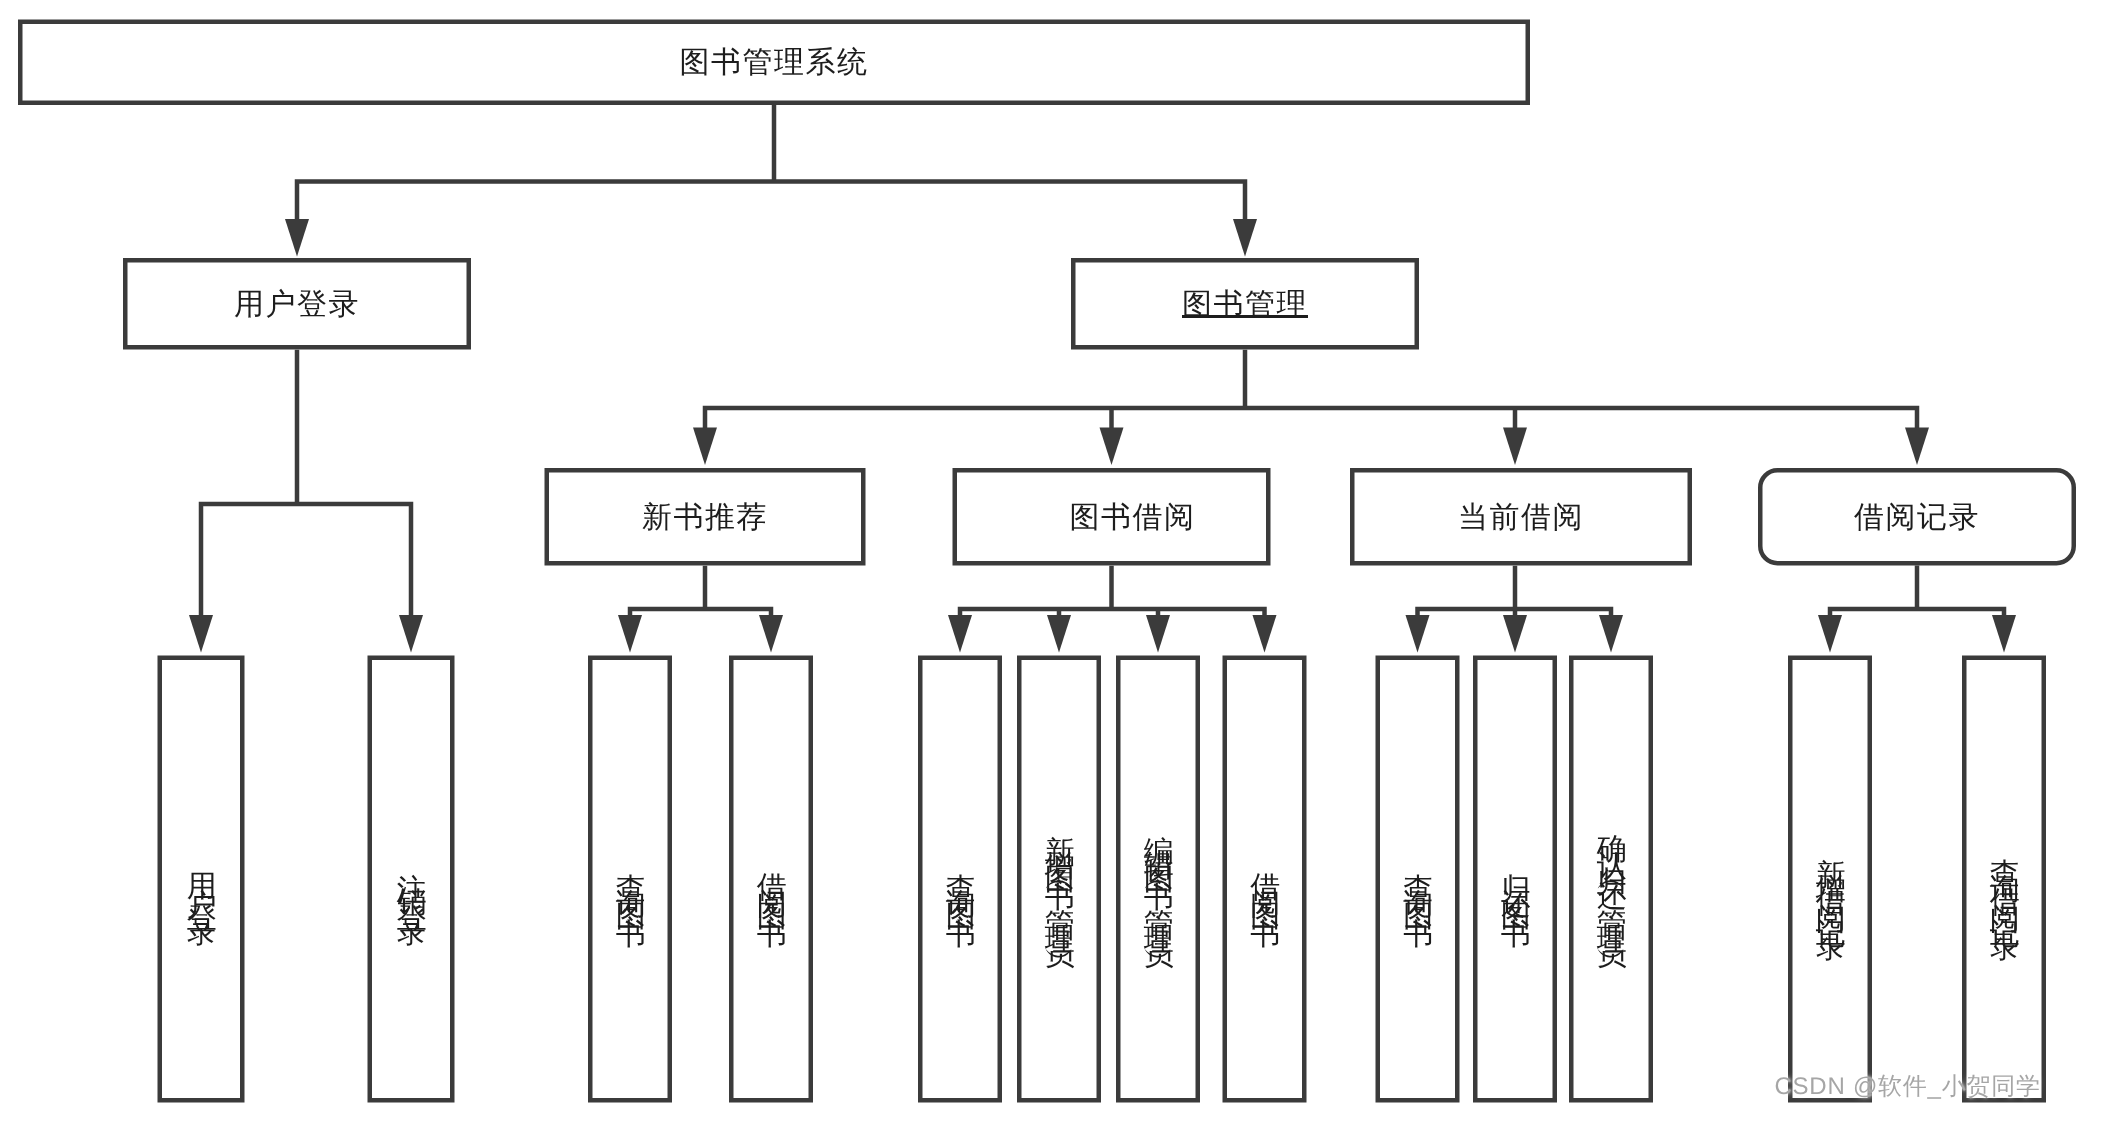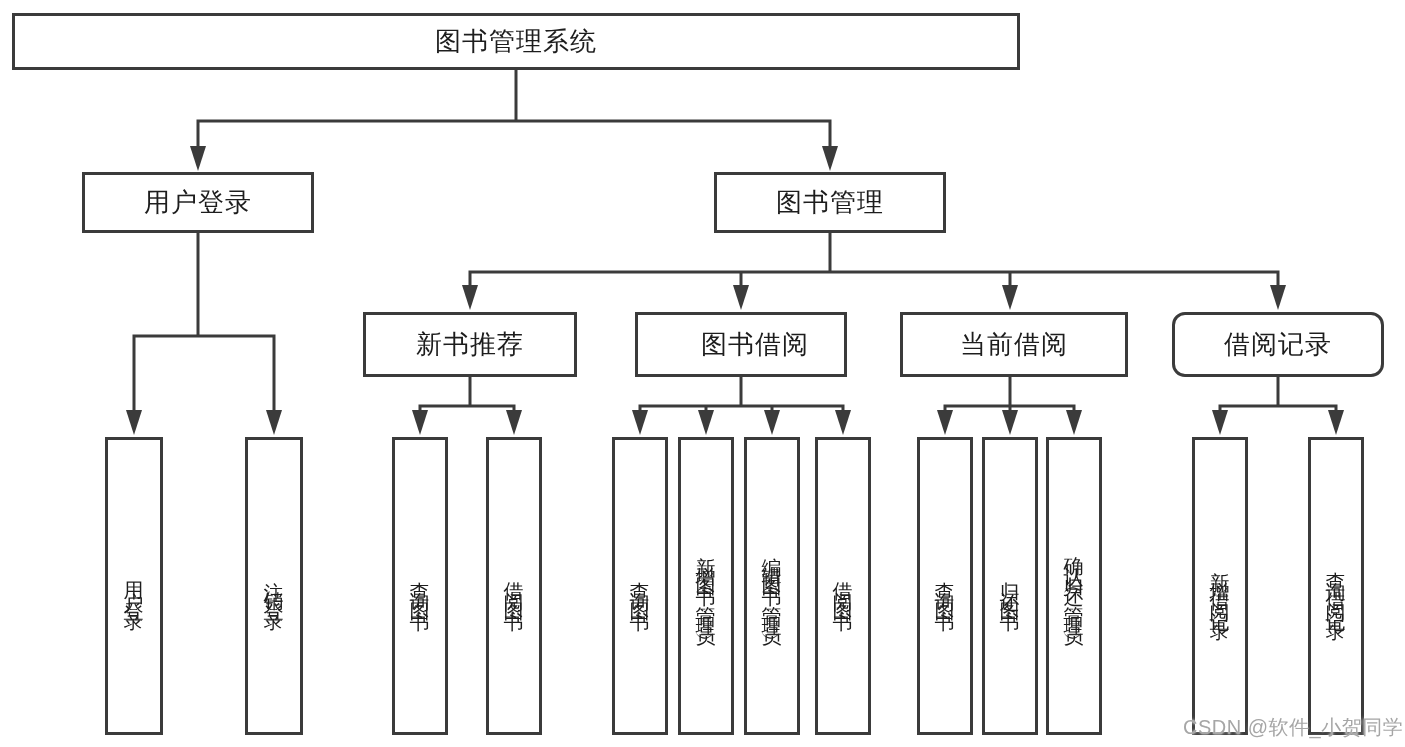--- a/index.html
+++ b/index.html
@@ -30,21 +30,21 @@
     pointer-events: none;
   }
   .node {
     position: absolute;
     box-sizing: border-box;
     border: 3px solid var(--line);
     background: #ffffff;
     display: flex;
     align-items: center;
     justify-content: center;
-    font-size: 26px;
+    font-size: 20px;
     color: var(--text);
     z-index: 1;
     letter-spacing: 1px;
     text-align: center;
   }
   .lvl1 { left: 12px; top: 13px; width: 1008px; height: 57px; }
   .lvl2 { top: 172px; height: 61px; }
   .lvl3 { top: 312px; height: 65px; text-align: right; }
   .leaf {
     top: 437px;
@@ -52,21 +52,21 @@
     writing-mode: vertical-rl;
     text-orientation: mixed;
     letter-spacing: 10px;
     line-height: 1;
     font-size: 20px;
   }
   #watermark {
     position: absolute;
     left: 1183px;
     top: 714px;
-    font-size: 20px;
+    font-size: 16px;
     color: var(--watermark);
     z-index: 3;
     white-space: nowrap;
     text-shadow: 0 0 2px rgba(255,255,255,0.95), 0 0 4px rgba(255,255,255,0.8);
     letter-spacing: 0.5px;
   }
 </style>
 </head>
 <body>
 
@@ -121,21 +121,21 @@
         <polygon points="1066,410 1082,410 1074,435"></polygon>
         <polygon points="1212,410 1228,410 1220,435"></polygon>
         <polygon points="1328,410 1344,410 1336,435"></polygon>
       </g>
     </svg>
   </div>
 
   <div class="node lvl1">图书管理系统</div>
 
   <div class="node lvl2" style="left:82px;width:232px;">用户登录</div>
-  <div class="node lvl2" style="left:714px;width:232px;">图书管理</div>
+  <div class="node lvl2" style="left:714px;width:232px;text-decoration:underline;">图书管理</div>
 
   <div class="node lvl3" style="left:363px;width:214px;">新书推荐</div>
   <div class="node lvl3" style="left:635px;width:212px;padding-left:28px;">图书借阅</div>
   <div class="node lvl3" style="left:900px;width:228px;">当前借阅</div>
   <div class="node lvl3" style="left:1172px;width:212px;border-radius:13px;">借阅记录</div>
 
   <div class="node leaf" style="left:105px;width:58px;">用户登录</div>
   <div class="node leaf" style="left:245px;width:58px;">注销登录</div>
 
   <div class="node leaf" style="left:392px;width:56px;">查询图书</div>

